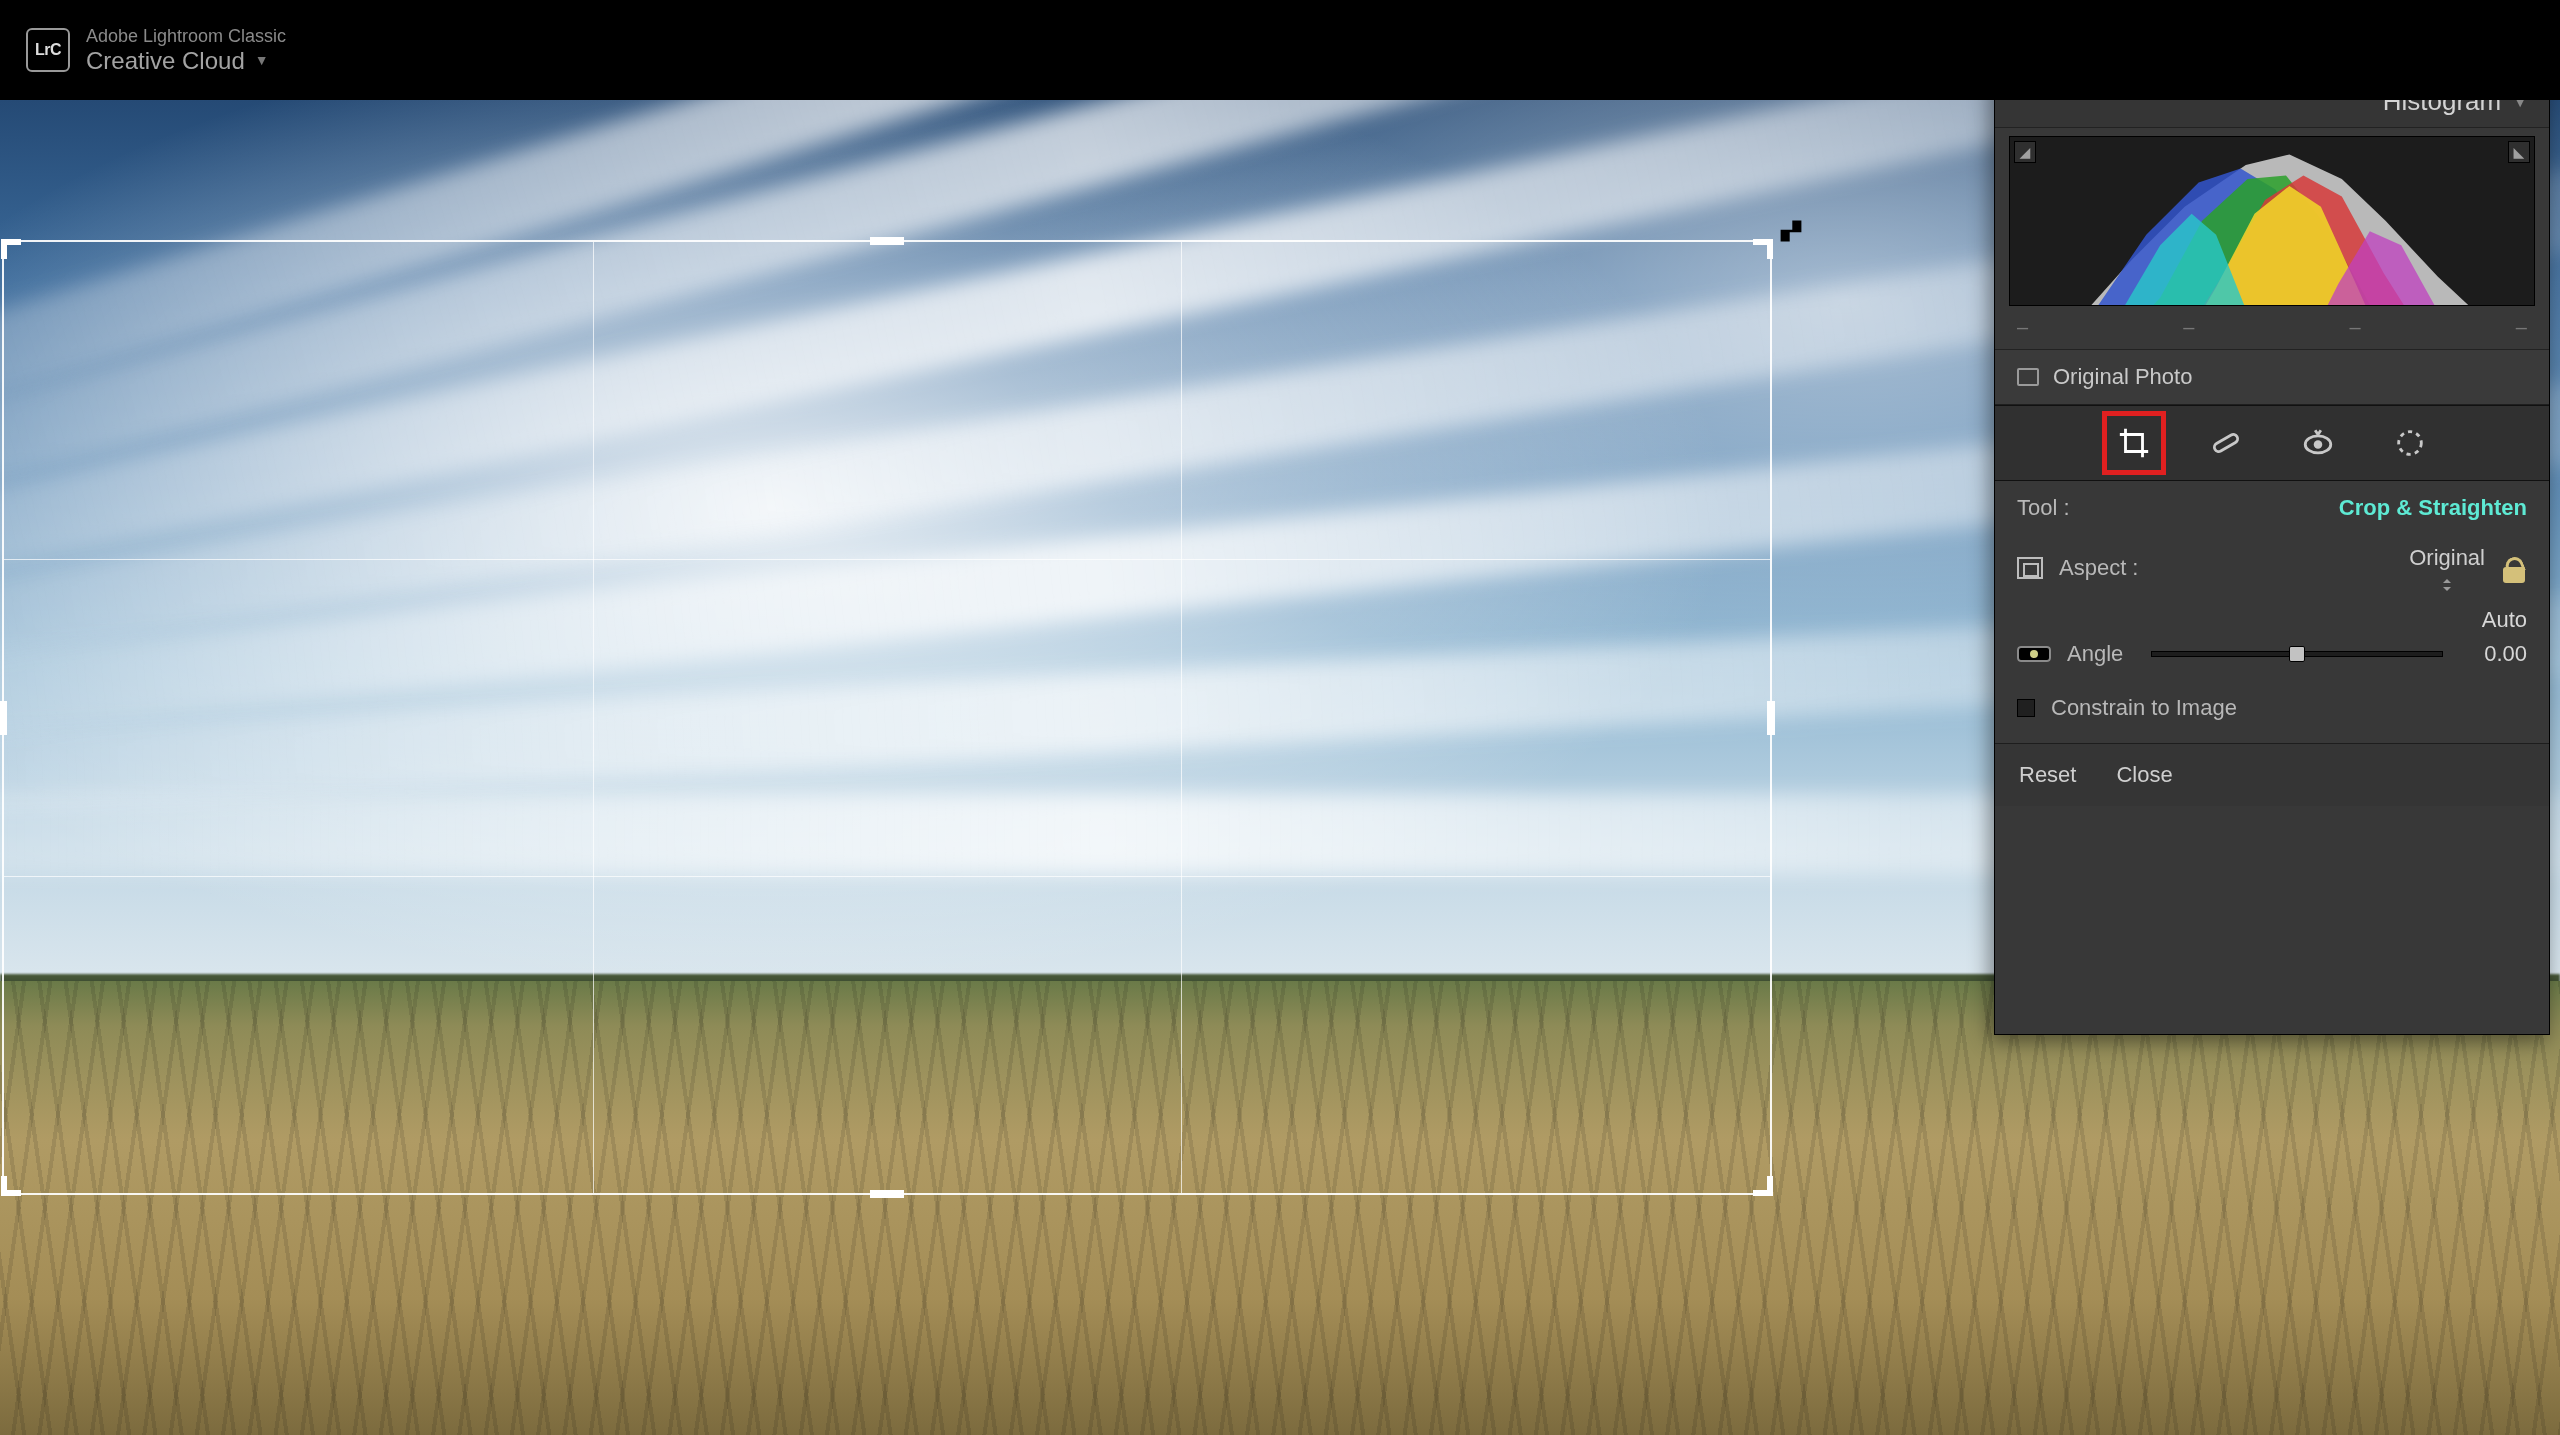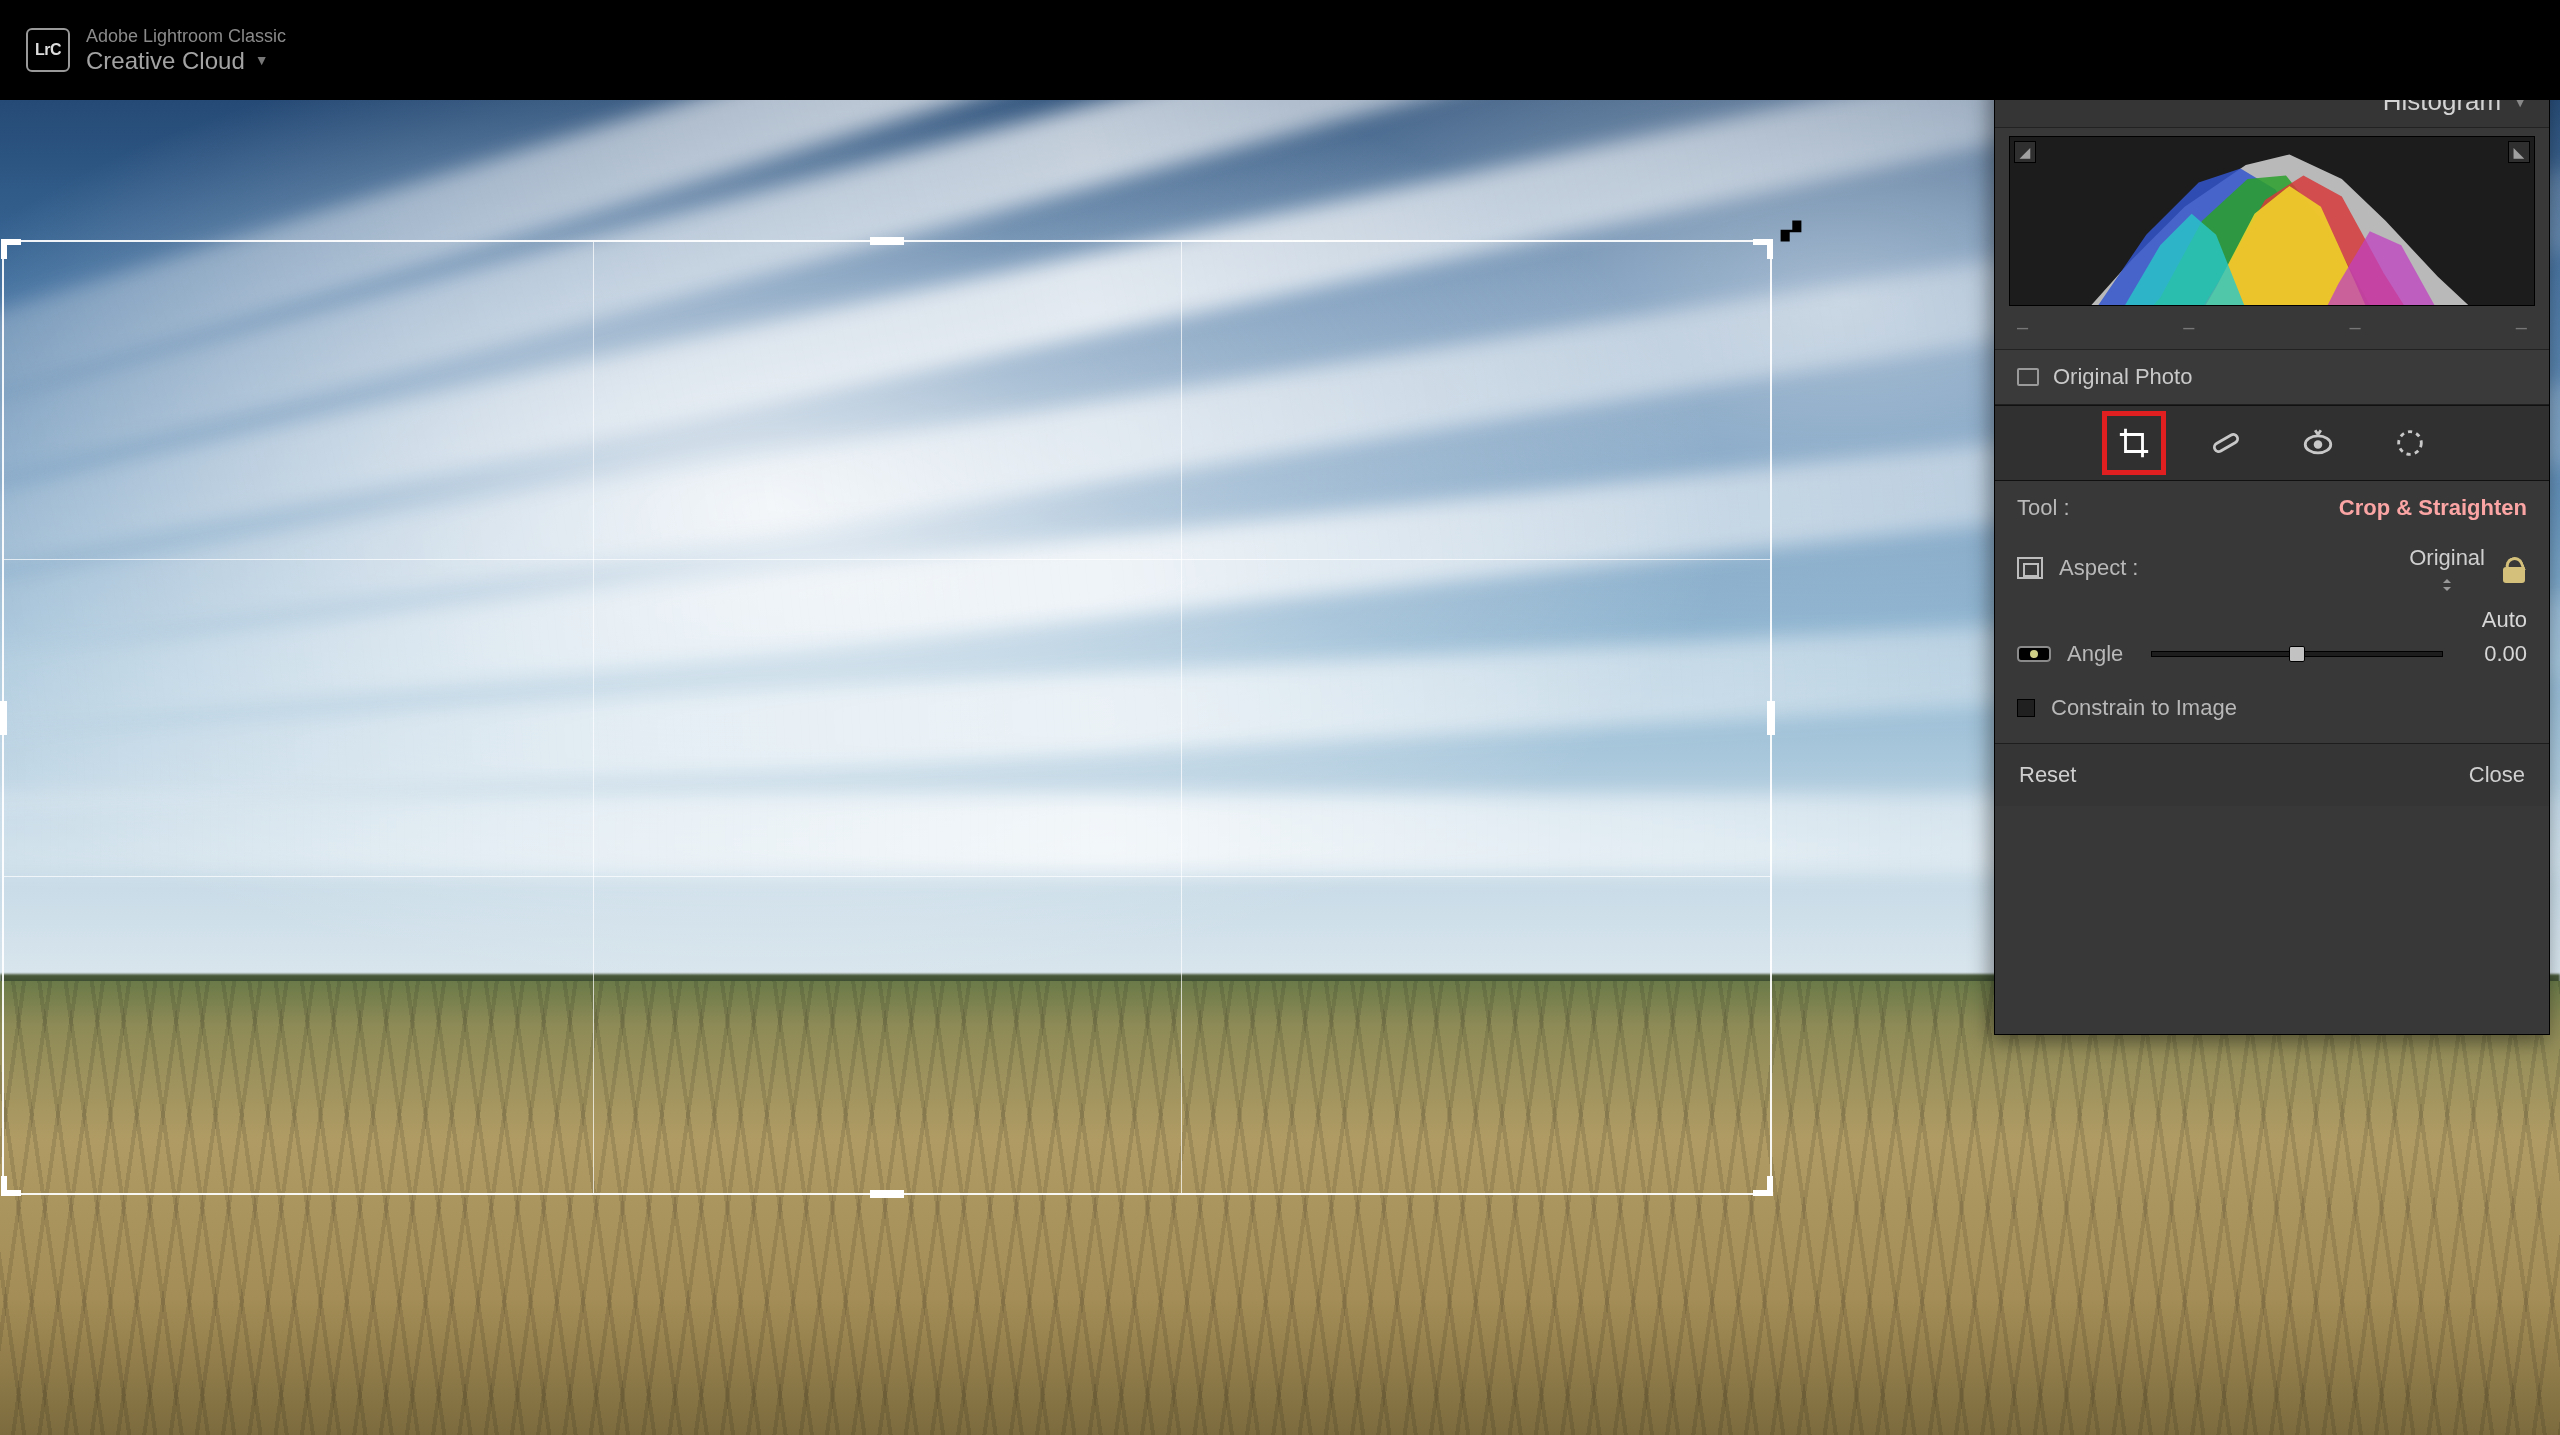--- a/index.html
+++ b/index.html
@@ -191,21 +191,21 @@
     color:#c8c8c8; cursor:pointer;
   }
   .tool-btn.highlight {
     outline:5px solid #e02020; outline-offset:4px; color:#fff;
   }
   .tool-btn svg { width:34px; height:34px; }
 
   .section { padding: 14px 22px; }
   .row { display:flex; align-items:center; }
   .label { color:#b8b8b8; }
-  .value-strong { color:#fca5a5; font-weight:700; }
+  .value-strong { color:#5eead4; font-weight:700; }
   .tool-row { justify-content:space-between; padding-bottom:6px; }
   .aspect-row { gap:16px; padding:18px 0 6px 0; justify-content:space-between; }
   .aspect-left { display:flex; align-items:center; gap:16px; }
   .aspect-icon {
     width:26px; height:22px; border:2px solid #bdbdbd;
     position:relative;
   }
   .aspect-icon::after{
     content:""; position:absolute; left:4px; top:4px;
     width:12px; height:10px; border:2px solid #bdbdbd;
@@ -246,21 +246,21 @@
     position:absolute; top:50%; transform:translate(-50%,-50%);
     width:16px; height:16px; background:#c2c2c2; border:1px solid #000;
     border-radius:2px;
   }
   .angle-val { color:#d6d6d6; min-width:56px; text-align:right; }
   .constrain-row { gap:16px; padding:22px 0 8px 0; }
   .chk {
     width:18px; height:18px; border:1px solid #000; background:#202020;
   }
   .panel-footer {
-    display:flex; justify-content:space-between; gap:40px;
+    display:flex; justify-content:flex-start; gap:40px;
     padding: 18px 24px; border-top:1px solid #1d1d1d;
     background:#353535;
   }
   .panel-footer .btn { color:#cfcfcf; cursor:pointer; }
 </style>
 </head>
 <body>
 
 <div class="topbar">
   <div class="app-id">

